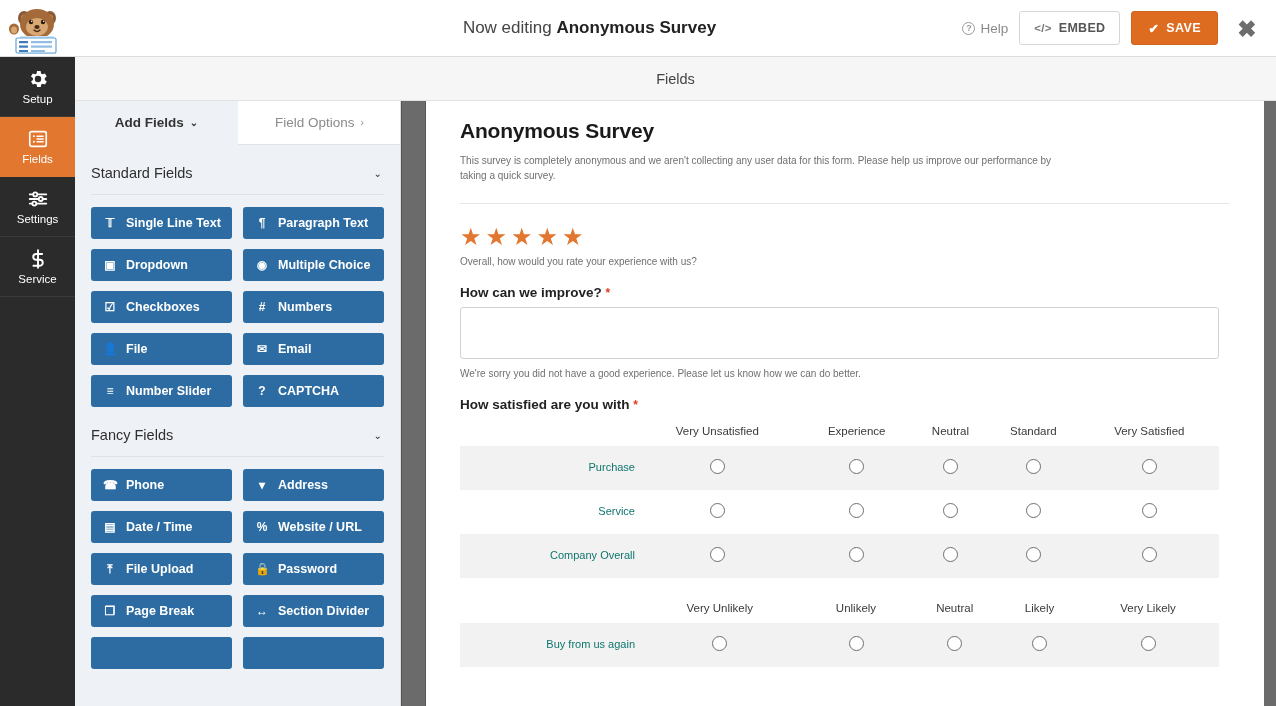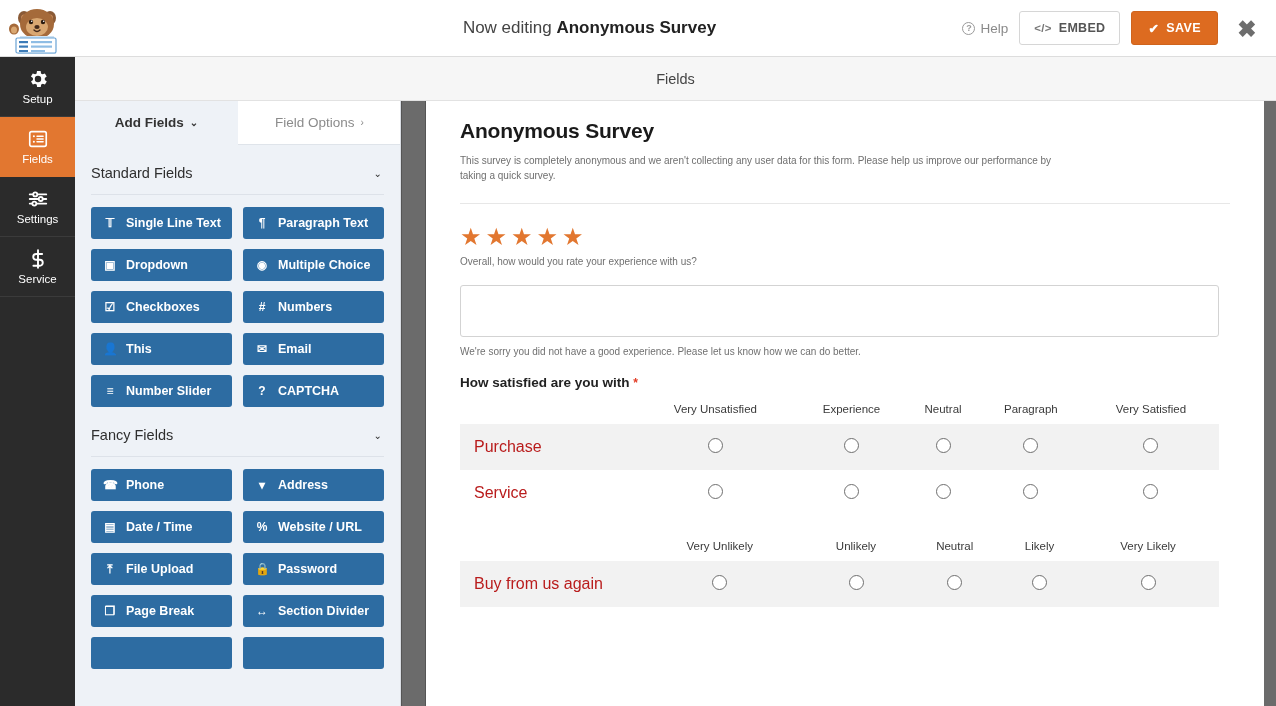--- a/index.html
+++ b/index.html
@@ -183,22 +183,22 @@
   .likert { width: 759px; border-collapse: collapse; margin-top: 4px; }
   .likert th {
     font-size: 11.5px; font-weight: 400; color: #3a3a3a;
     padding: 6px 0 9px 0; 
   }
   .likert th.rowhead { width: 175px; }
   .likert td {
     text-align: center; padding: 13px 0; height: 33px;
   }
   .likert td.rowhead {
-    text-align: left; padding-left: 14px;
-    font-size: 16px; color: #b91c1c; line-height: 1.25;
+    text-align: right; padding-left: 14px;
+    font-size: 11px; color: #0f766e; line-height: 1.25;
   }
   .likert tr.alt td { background: #f2f2f2; }
   .radio-dot {
     display: inline-block; width: 15px; height: 15px;
     border: 1.4px solid #6f6f6f; border-radius: 50%;
     background: #ffffff; cursor: pointer;
   }
 
   
   .right-scroll {
@@ -353,21 +353,21 @@
     <div class="field-btn">
         <span class="fi">☑</span>
         <span>Checkboxes</span>
       </div>
     <div class="field-btn">
         <span class="fi">#</span>
         <span>Numbers</span>
       </div>
     <div class="field-btn">
         <span class="fi">👤</span>
-        <span>This</span>
+        <span>File</span>
       </div>
     <div class="field-btn">
         <span class="fi">✉</span>
         <span>Email</span>
       </div>
     <div class="field-btn">
         <span class="fi">≡</span>
         <span>Number Slider</span>
       </div>
     <div class="field-btn">
@@ -437,51 +437,63 @@
         <span class="star">★</span>
         <span class="star">★</span>
         <span class="star">★</span>
         <span class="star">★</span>
         <span class="star">★</span>
       </div>
       <div class="fdesc">Overall, how would you rate your experience with us?</div>
     </div>
 
     <div class="fblock">
+      <div class="flabel">
+        <span>How can we improve?</span>
+        <span class="req">*</span>
+      </div>
       <textarea class="ta" placeholder="" style=""></textarea>
       <div class="fdesc">We're sorry you did not have a good experience. Please let us know how we can do better.</div>
     </div>
 
     <div class="fblock">
       <div class="flabel">
         <span>How satisfied are you with</span>
         <span class="req">*</span>
       </div>
       <table class="likert">
         <thead>
           <tr>
             <th class="rowhead"></th>
             <th>Very Unsatisfied</th>
             <th>Experience</th>
             <th>Neutral</th>
-            <th>Paragraph</th>
+            <th>Standard</th>
             <th>Very Satisfied</th>
           </tr>
         </thead>
         <tbody>
           <tr class="alt">
             <td class="rowhead">Purchase</td>
             <td><span class="radio-dot"></span></td>
             <td><span class="radio-dot"></span></td>
             <td><span class="radio-dot"></span></td>
             <td><span class="radio-dot"></span></td>
             <td><span class="radio-dot"></span></td>
           </tr>
           <tr>
             <td class="rowhead">Service</td>
+            <td><span class="radio-dot"></span></td>
+            <td><span class="radio-dot"></span></td>
+            <td><span class="radio-dot"></span></td>
+            <td><span class="radio-dot"></span></td>
+            <td><span class="radio-dot"></span></td>
+          </tr>
+          <tr class="alt">
+            <td class="rowhead">Company Overall</td>
             <td><span class="radio-dot"></span></td>
             <td><span class="radio-dot"></span></td>
             <td><span class="radio-dot"></span></td>
             <td><span class="radio-dot"></span></td>
             <td><span class="radio-dot"></span></td>
           </tr>
         </tbody>
       </table>
     </div>
 

